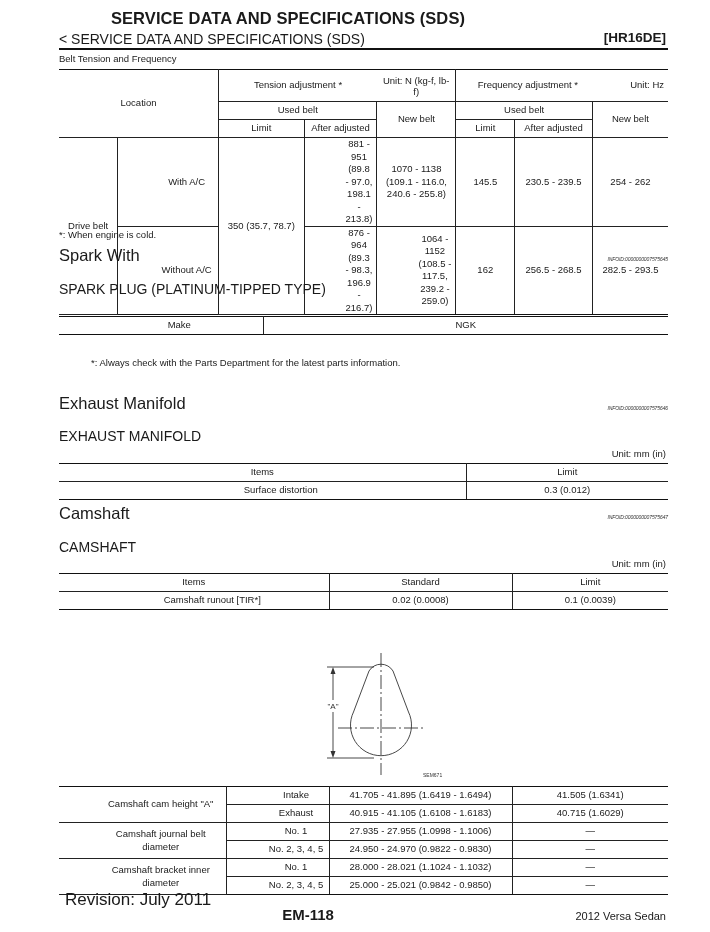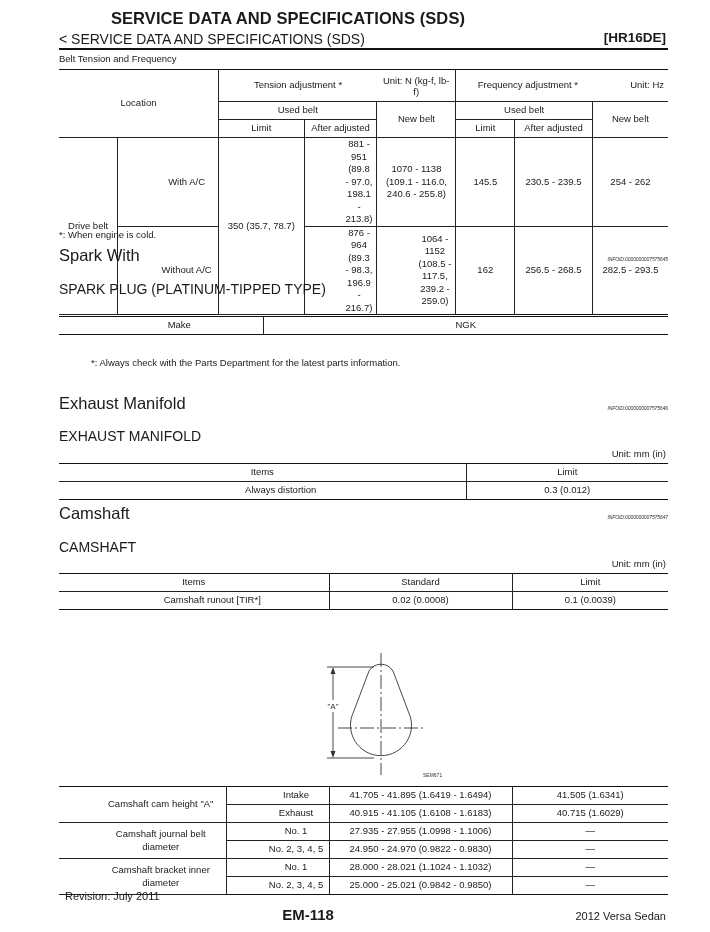--- a/index.html
+++ b/index.html
@@ -55,21 +55,21 @@
   #cam2 tr:first-child td { border-top: 1.5px solid #111; }
   #cam2 tr:last-child td { border-bottom: 1.5px solid #111; }
 
   
   table td:first-child { border-left: none; }
   table td:last-child { border-right: none; }
 
   .diagram { left: 300px; top: 650px; width: 150px; height: 135px; }
   .diagram-code { left: 423px; top: 772px; font-size: 5px; color: #333; }
 
-  .footer-rev { left: 65px; top: 890px; font-size: 11px; }
+  .footer-rev { left: 65px; top: 890px; font-size: 17px; }
   .footer-page { left: 0; width: 616px; top: 906px; text-align: center; font-weight: bold; font-size: 15px; }
   .footer-model { right: 44px; top: 910px; font-size: 11px; }
 </style>
 </head>
 <body>
 
 <div class="abs page-title">SERVICE DATA AND SPECIFICATIONS (SDS)</div>
 <div class="abs crumb">&lt; SERVICE DATA AND SPECIFICATIONS (SDS)</div>
 <div class="abs engine-code">[HR16DE]</div>
 <div class="abs top-rule"></div>
@@ -153,21 +153,21 @@
   <colgroup>
       <col style="width:407px">
       <col style="width:202px">
     </colgroup>
   <tbody>
       <tr>
     <td class="c">Items</td>
     <td class="c">Limit</td>
   </tr>
   <tr>
-    <td class="l">Always distortion</td>
+    <td class="l">Surface distortion</td>
     <td class="c">0.3 (0.012)</td>
   </tr>
 </tbody>
   </table>
 
 <div class="abs sec-h" style="top:504px;">Camshaft</div>
 <div class="abs infoid" style="top:514px;">INFOID:0000000007575647</div>
 <div class="abs sub-h" style="top:539px;">CAMSHAFT</div>
 <div class="abs unit" style="top:558px;">Unit: mm (in)</div>
 <table id="cam1">

